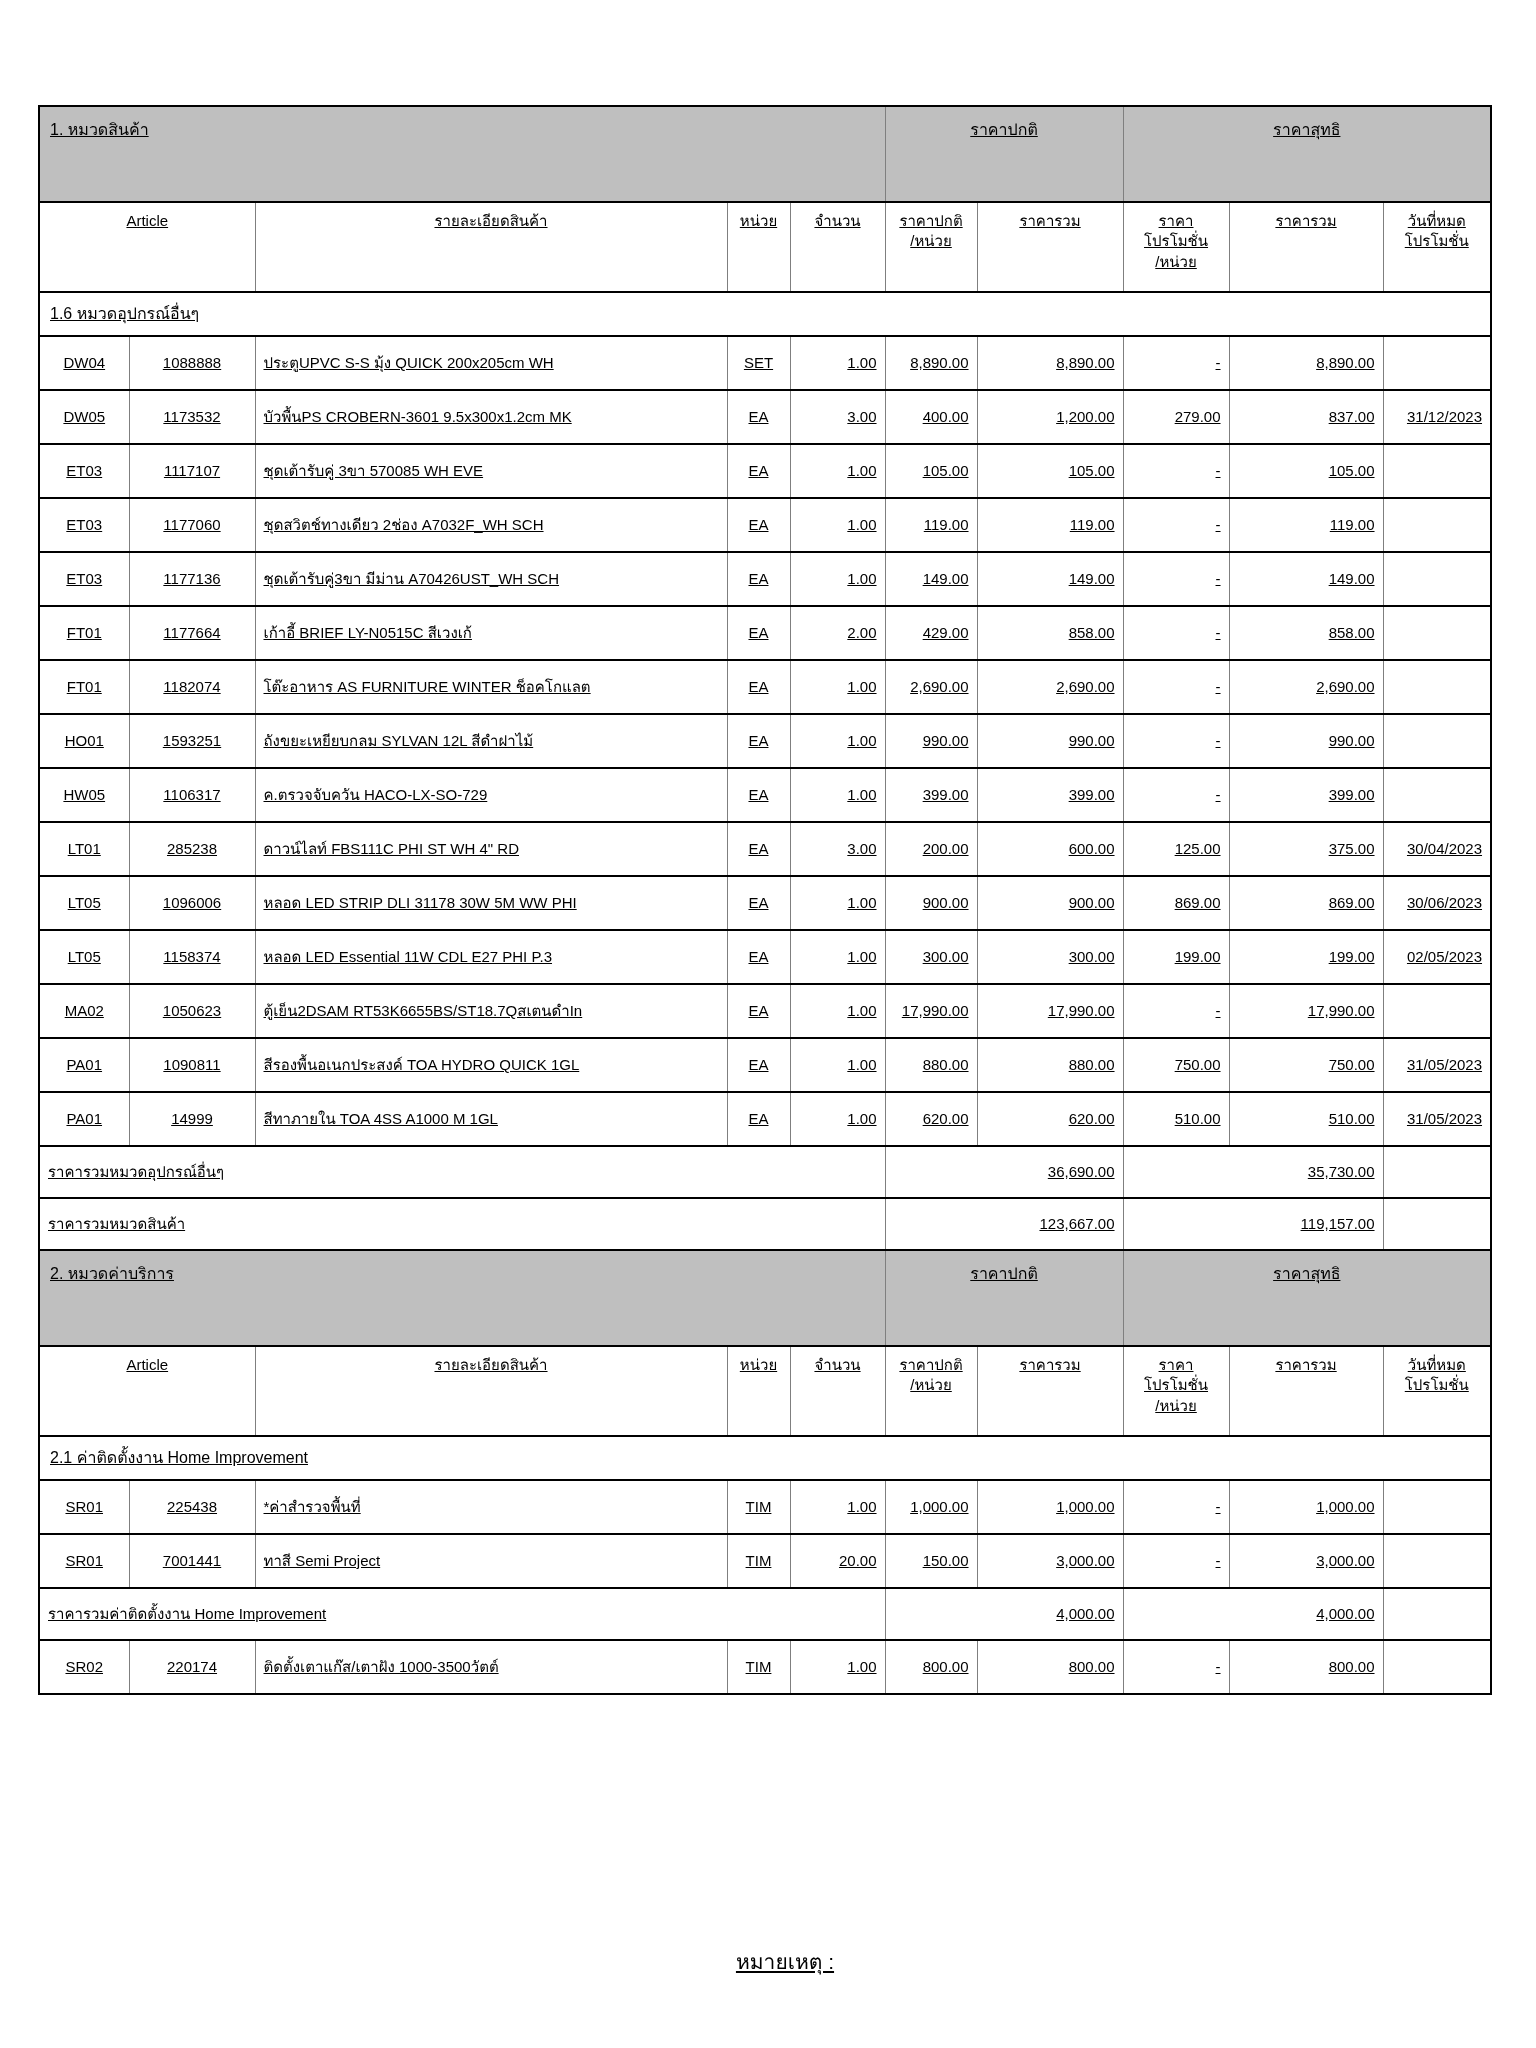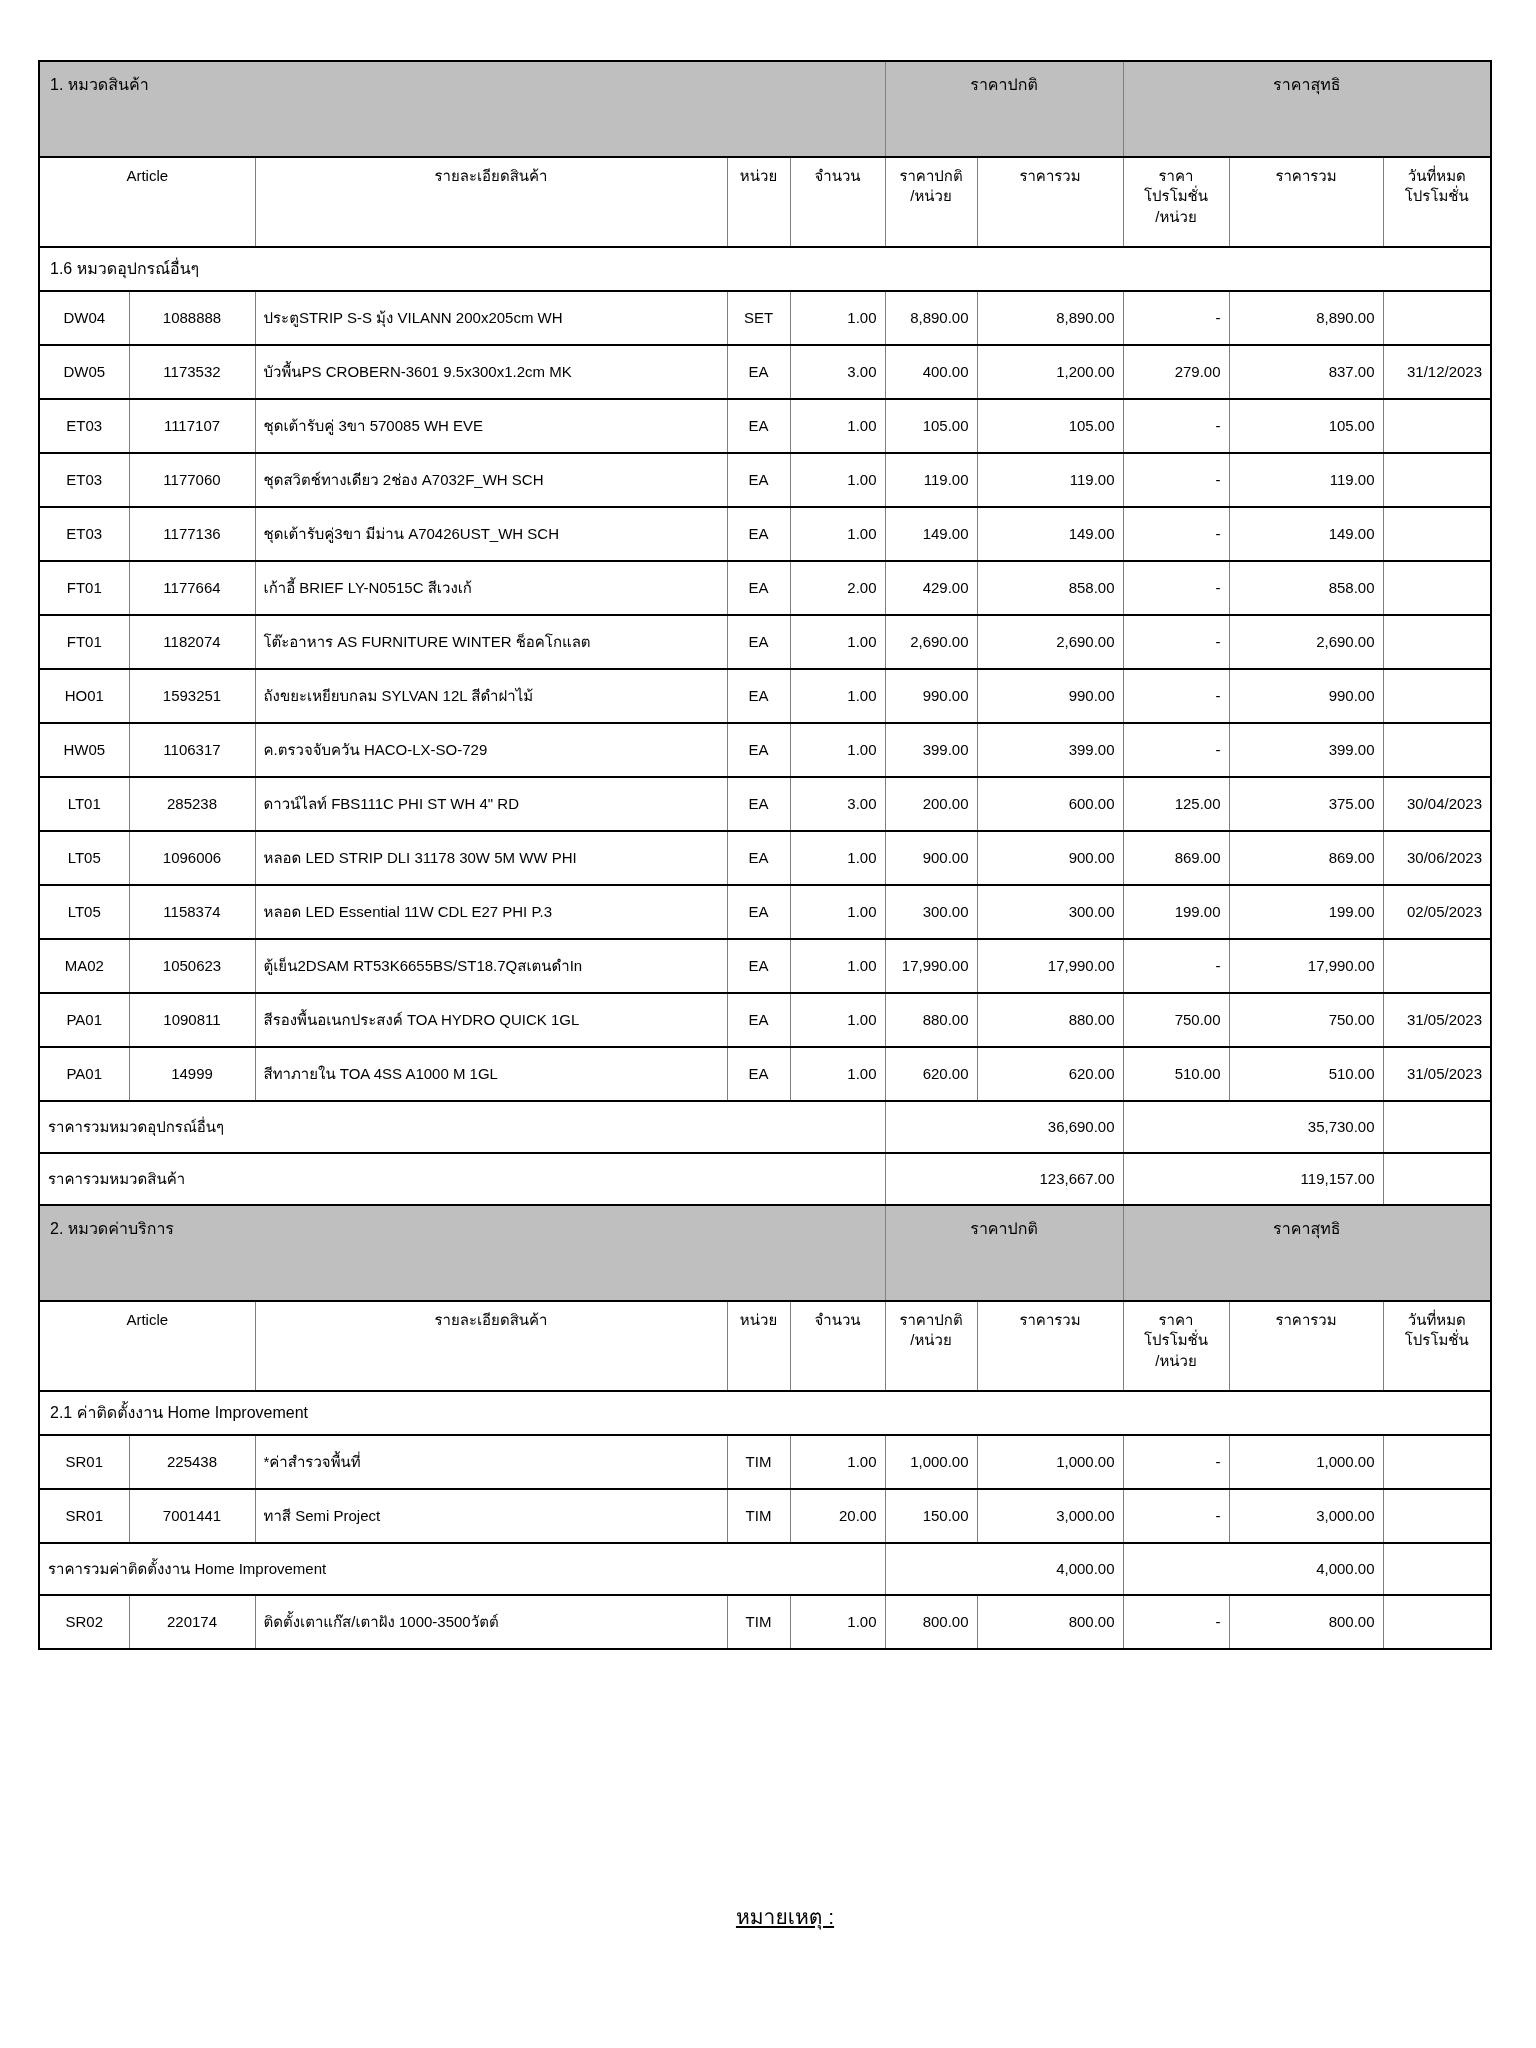--- a/index.html
+++ b/index.html
@@ -2,21 +2,21 @@
 <html><head>
 <meta charset="utf-8">
 <style>
   html,body { margin:0; padding:0; background:#ffffff; }
   body {
     width:1536px; height:2048px;
     font-family:"Liberation Sans","DejaVu Sans",sans-serif;
     color:#000;
     position:relative;
   }
-  .doc { padding:60px 38px 0 38px; }
+  .doc { padding:105px 38px 0 38px;text-decoration:underline; }
 
   table.quote {
     border-collapse:collapse;
     table-layout:fixed;
     width:1452px;
     border:2px solid #000;
   }
   table.quote td {
     border-left:1px solid #7f7f7f;
     border-right:1px solid #7f7f7f;
@@ -91,21 +91,21 @@
           <td>ราคารวม</td>
           <td>วันที่หมด
 โปรโมชั่น</td>
         </tr>
         <tr class="subsection">
           <td colspan="10">1.6 หมวดอุปกรณ์อื่นๆ</td>
         </tr>
         <tr class="item">
           <td class="c">DW04</td>
           <td class="c">1088888</td>
-          <td class="l">ประตูSTRIP S-S มุ้ง VILANN 200x205cm WH</td>
+          <td class="l">ประตูUPVC S-S มุ้ง QUICK 200x205cm WH</td>
           <td class="c">SET</td>
           <td class="r">1.00</td>
           <td class="r">8,890.00</td>
           <td class="r">8,890.00</td>
           <td class="r">-</td>
           <td class="r">8,890.00</td>
           <td class="r"></td>
         </tr>
         <tr class="item">
           <td class="c">DW05</td>

